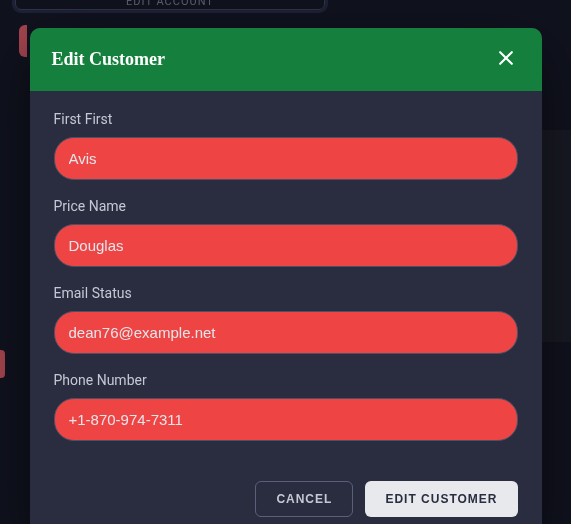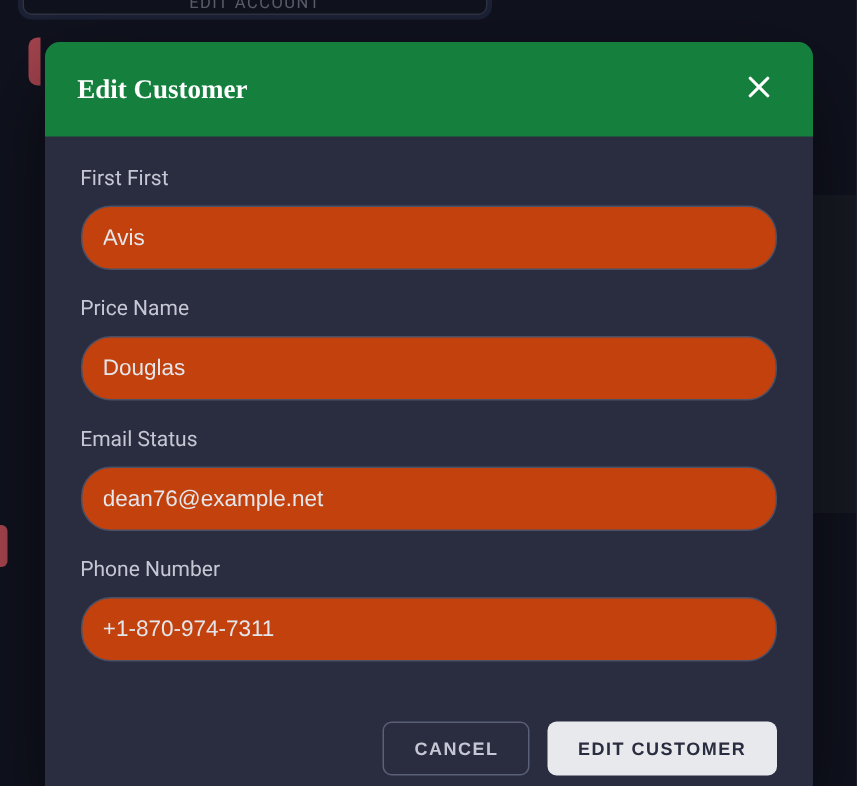--- a/index.html
+++ b/index.html
@@ -151,21 +151,21 @@
     
     .form-label {
       display: block;
       color: #c5c8d4;
       font-size: 14px;
       margin-bottom: 10px;
     }
     
     .form-input {
       width: 100%;
-      background: #c2410c;
+      background: #ef4444;
       border: 1px solid #4a5066;
       border-radius: 20px;
       padding: 12px 14px;
       color: #e4e6eb;
       font-size: 15px;
       outline: none;
     }
     
     .modal-footer {
       padding: 14px 24px 22px 24px;

